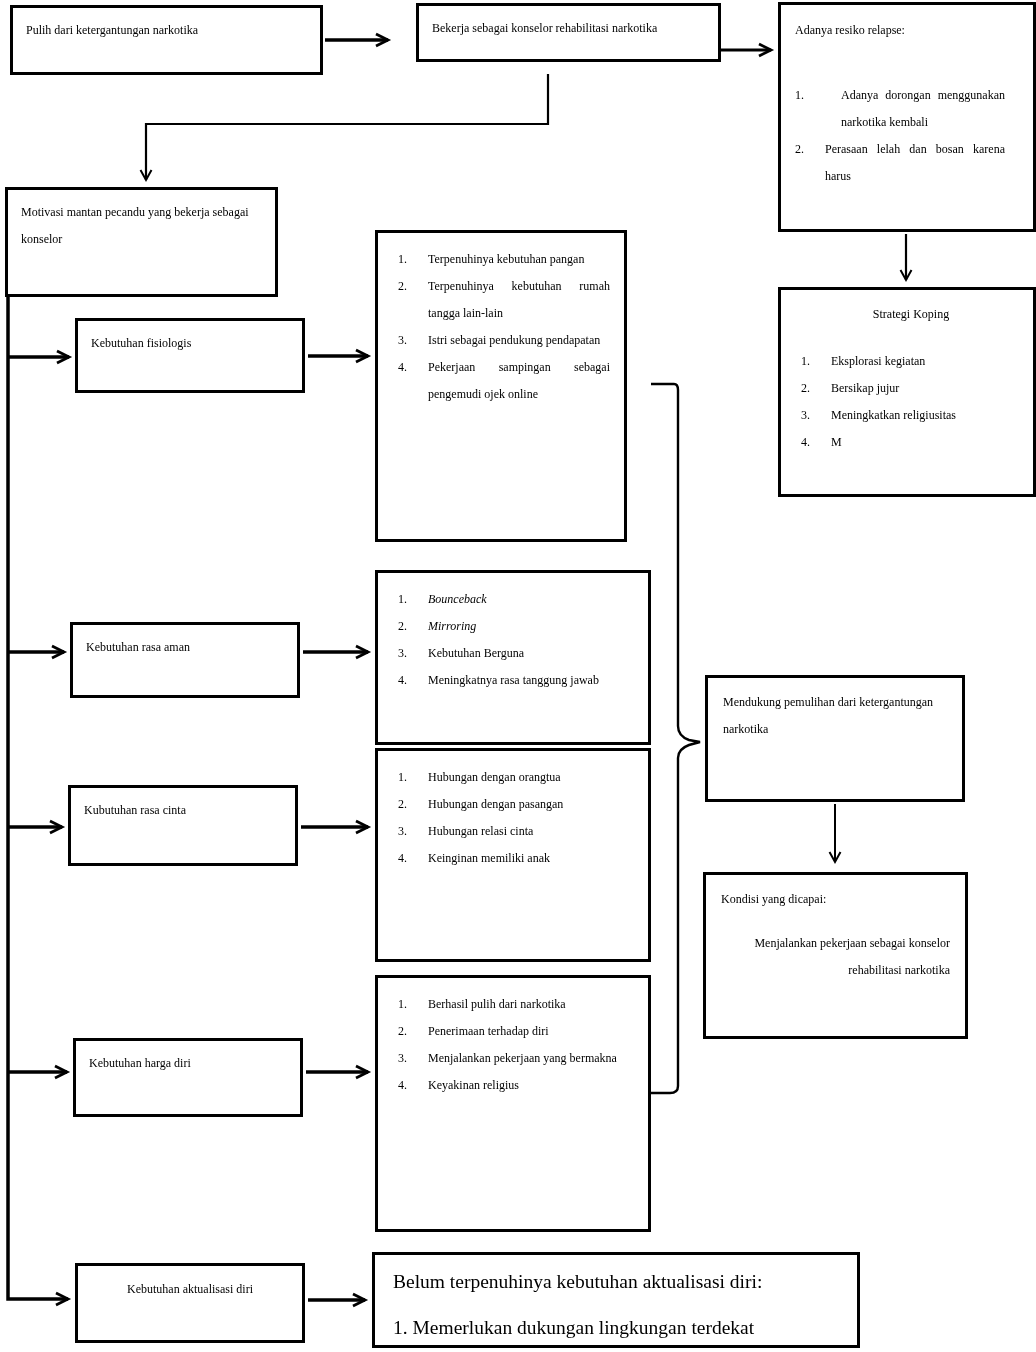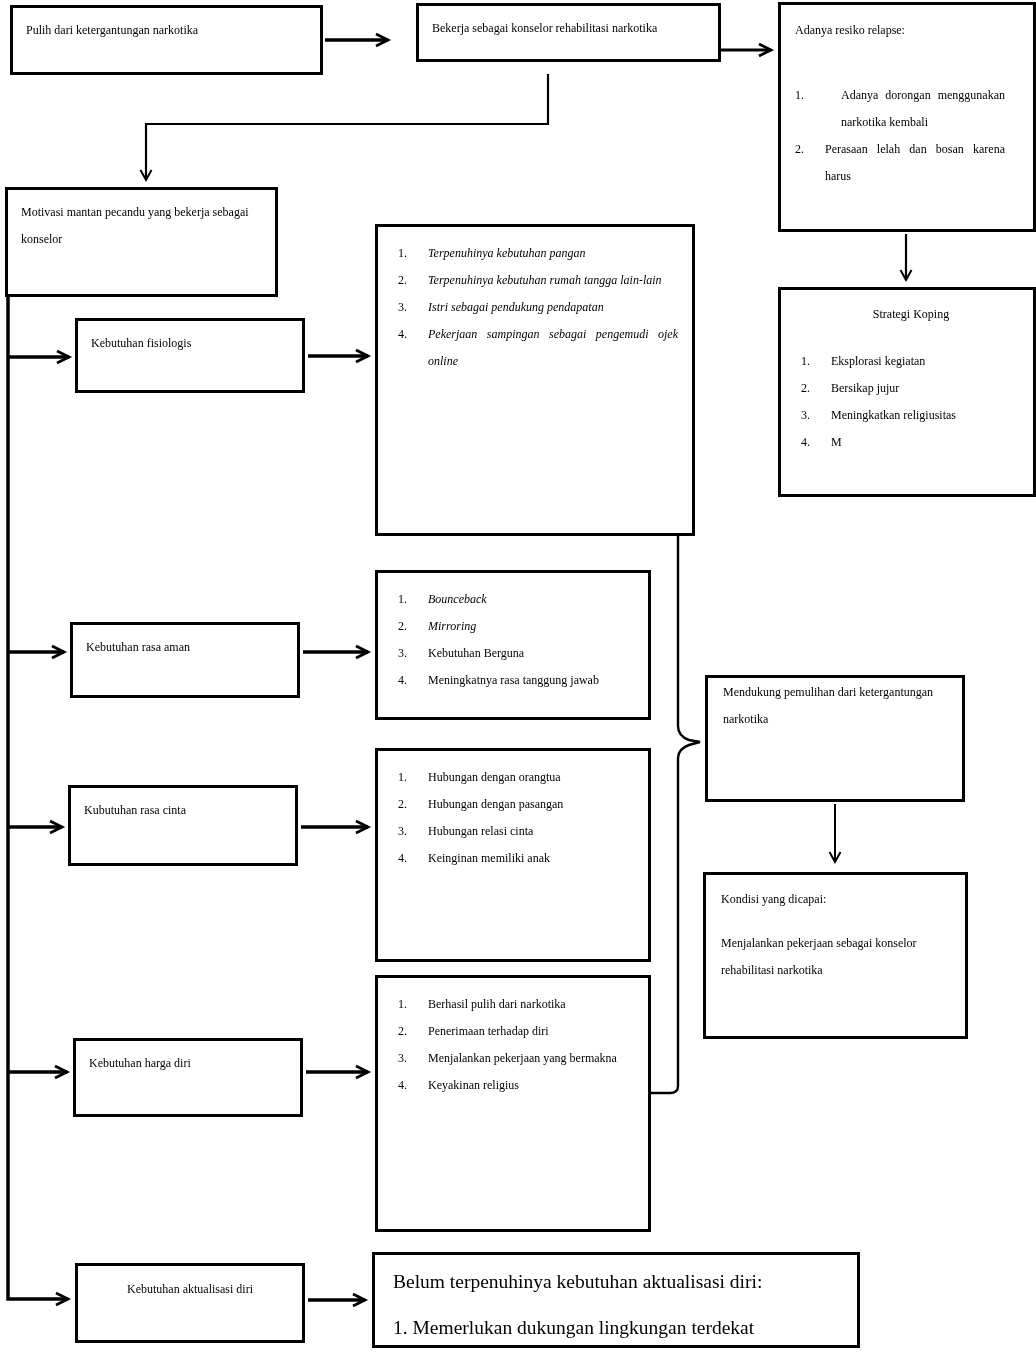--- a/index.html
+++ b/index.html
@@ -54,27 +54,27 @@
   #box-resiko ol  { margin-top: 38px; padding-right: 14px; }
   #box-strategi   { left: 778px; top: 287px;  width: 258px; height: 210px; padding: 11px 12px 0 20px; }
   #box-strategi ol{ margin-top: 20px; }
   #box-motivasi   { left: 5px;   top: 187px;  width: 273px; height: 110px; }
   #box-fisiologis { left: 75px;  top: 318px;  width: 230px; height: 75px; }
   #box-aman       { left: 70px;  top: 622px;  width: 230px; height: 76px; }
   #box-cinta      { left: 68px;  top: 785px;  width: 230px; height: 81px; }
   #box-harga      { left: 73px;  top: 1038px; width: 230px; height: 79px; }
   #box-aktual     { left: 75px;  top: 1263px; width: 230px; height: 80px; padding: 10px 18px; }
   .listbox        { padding: 13px 14px 0 20px; }
-  #box-list1      { left: 375px; top: 224px;  width: 320px; height: 312px; font-style: italic; }
-  #box-list2      { left: 375px; top: 570px;  width: 276px; height: 150px; }
+  #box-list1      { left: 375px; top: 230px;  width: 252px; height: 312px; }
+  #box-list2      { left: 375px; top: 570px;  width: 276px; height: 175px; }
   #box-list3      { left: 375px; top: 748px;  width: 276px; height: 214px; }
   #box-list4      { left: 375px; top: 975px;  width: 276px; height: 257px; }
-  #box-mendukung  { left: 705px; top: 675px;  width: 260px; height: 127px; padding: 1px 15px; }
+  #box-mendukung  { left: 705px; top: 675px;  width: 260px; height: 127px; padding: 11px 15px; }
   #box-kondisi    { left: 703px; top: 872px;  width: 265px; height: 167px; padding: 11px 15px; }
-  #box-kondisi .body { margin-top: 17px; }
+  #box-kondisi .body { margin-top: 17px; text-align: right; }
   #box-belum      { left: 372px; top: 1252px; width: 488px; height: 96px; padding: 13px 18px; font-size: 19.5px; }
   #box-belum .item1 { margin-top: 19px; }
 </style>
 </head>
 <body>
 
 <div class="canvas">
 
   <svg class="overlay" viewBox="0 0 1036 1352" xmlns="http://www.w3.org/2000/svg">
     <defs>

